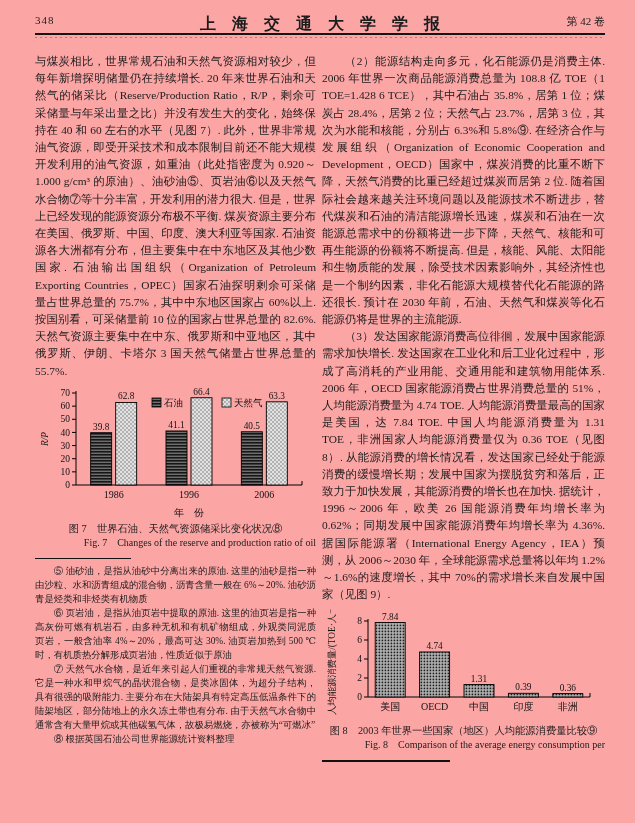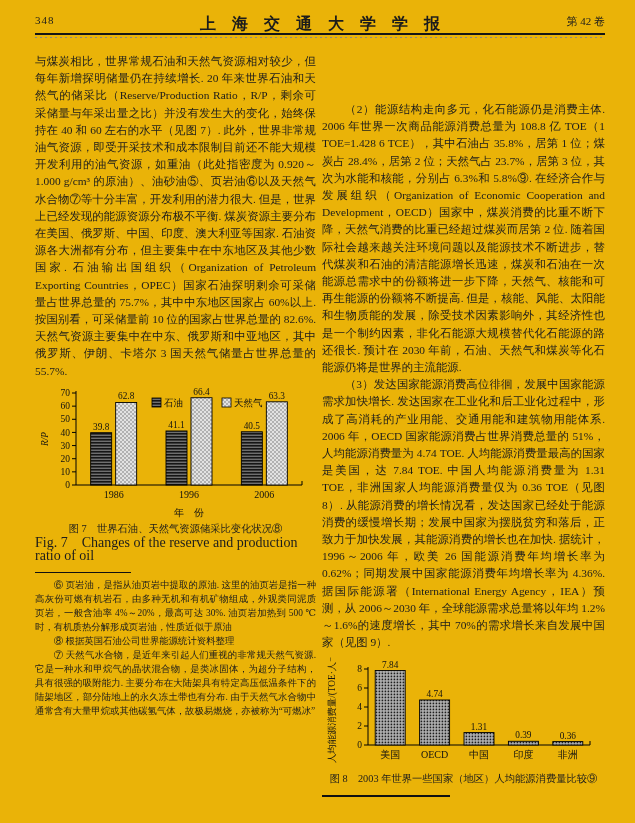--- a/index.html
+++ b/index.html
@@ -1,40 +1,40 @@
 <!DOCTYPE html>
 <html><head>
 <meta charset="utf-8">
 <style>
   * { margin:0; padding:0; box-sizing:border-box; }
   html,body { background:#ffffff; }
   .page {
-    position:relative; width:635px; height:823px; background:#eab308;
+    position:relative; width:635px; height:823px; background:#fca5a5;
     font-family:"Liberation Serif","DejaVu Serif",serif;
     color:#1c1c1c; overflow:hidden;
   }
   
   .header { position:absolute; left:35px; right:30px; top:14px; height:16px; font-size:11px; }
   .header .pageno { position:absolute; left:0; top:0; letter-spacing:1px; }
   .header .jtitle { position:absolute; left:0; right:0; top:0; text-align:center; font-weight:bold; font-size:16px; }
   .header .vol { position:absolute; right:0; top:0;margin-left:21px; }
   .hr-thick { position:absolute; left:35px; right:30px; top:33px; height:2px; background:#151515; }
   .hr-dot { position:absolute; left:35px; right:30px; top:37px; height:1px;
     background:repeating-linear-gradient(90deg,#8a8a8a 0 2px,transparent 2px 5px); }
   
   .col { position:absolute; top:53px; font-size:11.4px; line-height:17.2px; text-align:justify; }
   .col-left  { left:35px; width:281px; }
-  .col-right { left:322px; width:283px;margin-top:48px; }
+  .col-right { left:322px; width:283px; }
   .para { text-align:justify; }
   .para.indent { text-indent:2em; }
   
   .figure { text-align:center; margin-top:5px; }
   .figure svg { display:block; margin:0 auto; }
   .cap-cn { text-align:center; font-size:10.3px; line-height:14px; margin-top:3px; }
-  .cap-en { text-align:left; font-size:14px; line-height:13.5px; }
+  .cap-en { text-align:right; font-size:10px; line-height:13.5px; }
   
   .fnrule { border:none; border-top:1.6px solid #111; width:96px; margin:9px 0 5px 0; }
   .fnrule.wide { width:128px; border-top-width:2px; }
   .footnotes p { font-size:9.4px; line-height:14px; text-indent:2em; text-align:justify; }
   .chart-text { font-family:"Liberation Serif","DejaVu Serif",serif; fill:#111; }
 </style>
 </head>
 <body>
 
 <div class="page">
@@ -103,23 +103,24 @@
           <text x="128" y="21" font-size="9.5" class="chart-text">石油</text>
           <rect x="186" y="13" width="9" height="9" fill="url(#fig7-p1)" stroke="#000" stroke-width="0.8"></rect>
           <text x="198" y="21" font-size="9.5" class="chart-text">天然气</text>
         </svg>
       <div class="cap-cn">图 7　世界石油、天然气资源储采比变化状况⑧</div>
       <div class="cap-en">Fig. 7　Changes of the reserve and production ratio of oil</div>
     </div>
 
     <hr class="fnrule">
     <div class="footnotes">
+      <p>⑤ 油砂油，是指从油砂中分离出来的原油. 这里的油砂是指一种由沙粒、水和沥青组成的混合物，沥青含量一般在 6%～20%. 油砂沥青是烃类和非烃类有机物质</p>
       <p>⑥ 页岩油，是指从油页岩中提取的原油. 这里的油页岩是指一种高灰份可燃有机岩石，由多种无机和有机矿物组成，外观类同泥质页岩，一般含油率 4%～20%，最高可达 30%. 油页岩加热到 500 ℃时，有机质热分解形成页岩油，性质近似于原油</p>
+      <p>⑦ 天然气水合物，是近年来引起人们重视的非常规天然气资源. 它是一种水和甲烷气的晶状混合物，是类冰固体，为超分子结构，具有很强的吸附能力. 主要分布在大陆架具有特定高压低温条件下的陆架地区，部分陆地上的永久冻土带也有分布. 由于天然气水合物中通常含有大量甲烷或其他碳氢气体，故极易燃烧，亦被称为“可燃冰”</p>
       <p>⑧ 根据英国石油公司世界能源统计资料整理</p>
-      <p>⑦ 天然气水合物，是近年来引起人们重视的非常规天然气资源. 它是一种水和甲烷气的晶状混合物，是类冰固体，为超分子结构，具有很强的吸附能力. 主要分布在大陆架具有特定高压低温条件下的陆架地区，部分陆地上的永久冻土带也有分布. 由于天然气水合物中通常含有大量甲烷或其他碳氢气体，故极易燃烧，亦被称为“可燃冰”</p>
     </div>
   </div>
 
   <div class="col col-right">
     <p class="para indent">（2）能源结构走向多元，化石能源仍是消费主体. 2006 年世界一次商品能源消费总量为 108.8 亿 TOE（1 TOE=1.428 6 TCE），其中石油占 35.8%，居第 1 位；煤炭占 28.4%，居第 2 位；天然气占 23.7%，居第 3 位，其次为水能和核能，分别占 6.3%和 5.8%⑨. 在经济合作与发展组织（Organization of Economic Cooperation and Development，OECD）国家中，煤炭消费的比重不断下降，天然气消费的比重已经超过煤炭而居第 2 位. 随着国际社会越来越关注环境问题以及能源技术不断进步，替代煤炭和石油的清洁能源增长迅速，煤炭和石油在一次能源总需求中的份额将进一步下降，天然气、核能和可再生能源的份额将不断提高. 但是，核能、风能、太阳能和生物质能的发展，除受技术因素影响外，其经济性也是一个制约因素，非化石能源大规模替代化石能源的路还很长. 预计在 2030 年前，石油、天然气和煤炭等化石能源仍将是世界的主流能源.</p>
     <p class="para indent">（3）发达国家能源消费高位徘徊，发展中国家能源需求加快增长. 发达国家在工业化和后工业化过程中，形成了高消耗的产业用能、交通用能和建筑物用能体系. 2006 年，OECD 国家能源消费占世界消费总量的 51%，人均能源消费量为 4.74 TOE. 人均能源消费量最高的国家是美国，达 7.84 TOE. 中国人均能源消费量为 1.31 TOE，非洲国家人均能源消费量仅为 0.36 TOE（见图 8）. 从能源消费的增长情况看，发达国家已经处于能源消费的缓慢增长期；发展中国家为摆脱贫穷和落后，正致力于加快发展，其能源消费的增长也在加快. 据统计，1996～2006 年，欧美 26 国能源消费年均增长率为 0.62%；同期发展中国家能源消费年均增长率为 4.36%. 据国际能源署（International Energy Agency，IEA）预测，从 2006～2030 年，全球能源需求总量将以年均 1.2%～1.6%的速度增长，其中 70%的需求增长来自发展中国家（见图 9）.</p>
 
     <div class="figure">
       <svg width="280" height="112" viewBox="0 0 280 112">
           <defs>
@@ -152,18 +153,19 @@
           <text x="155" y="72.555" text-anchor="middle" font-size="9.3" class="chart-text">1.31</text>
           <text x="199.4" y="100.5" text-anchor="middle" font-size="10" class="chart-text">印度</text>
           <rect x="184.4" y="84.295" width="30" height="3.705" fill="url(#fig8-p0)" stroke="#000" stroke-width="0.9"></rect>
           <text x="199.4" y="81.295" text-anchor="middle" font-size="9.3" class="chart-text">0.39</text>
           <text x="243.8" y="100.5" text-anchor="middle" font-size="10" class="chart-text">非洲</text>
           <rect x="228.8" y="84.58" width="30" height="3.42" fill="url(#fig8-p0)" stroke="#000" stroke-width="0.9"></rect>
           <text x="243.8" y="81.58" text-anchor="middle" font-size="9.3" class="chart-text">0.36</text>
           <text x="11" y="50" text-anchor="middle" font-size="9.3" transform="rotate(-90 11 50)" class="chart-text">人均能源消费量/(TOE·人⁻¹)</text>
         </svg>
       <div class="cap-cn">图 8　2003 年世界一些国家（地区）人均能源消费量比较⑨</div>
+      <div class="cap-en">Fig. 8　Comparison of the average energy consumption per</div>
     </div>
 
     <hr class="fnrule wide">
   </div>
 
 </div>
 
 </body></html>

